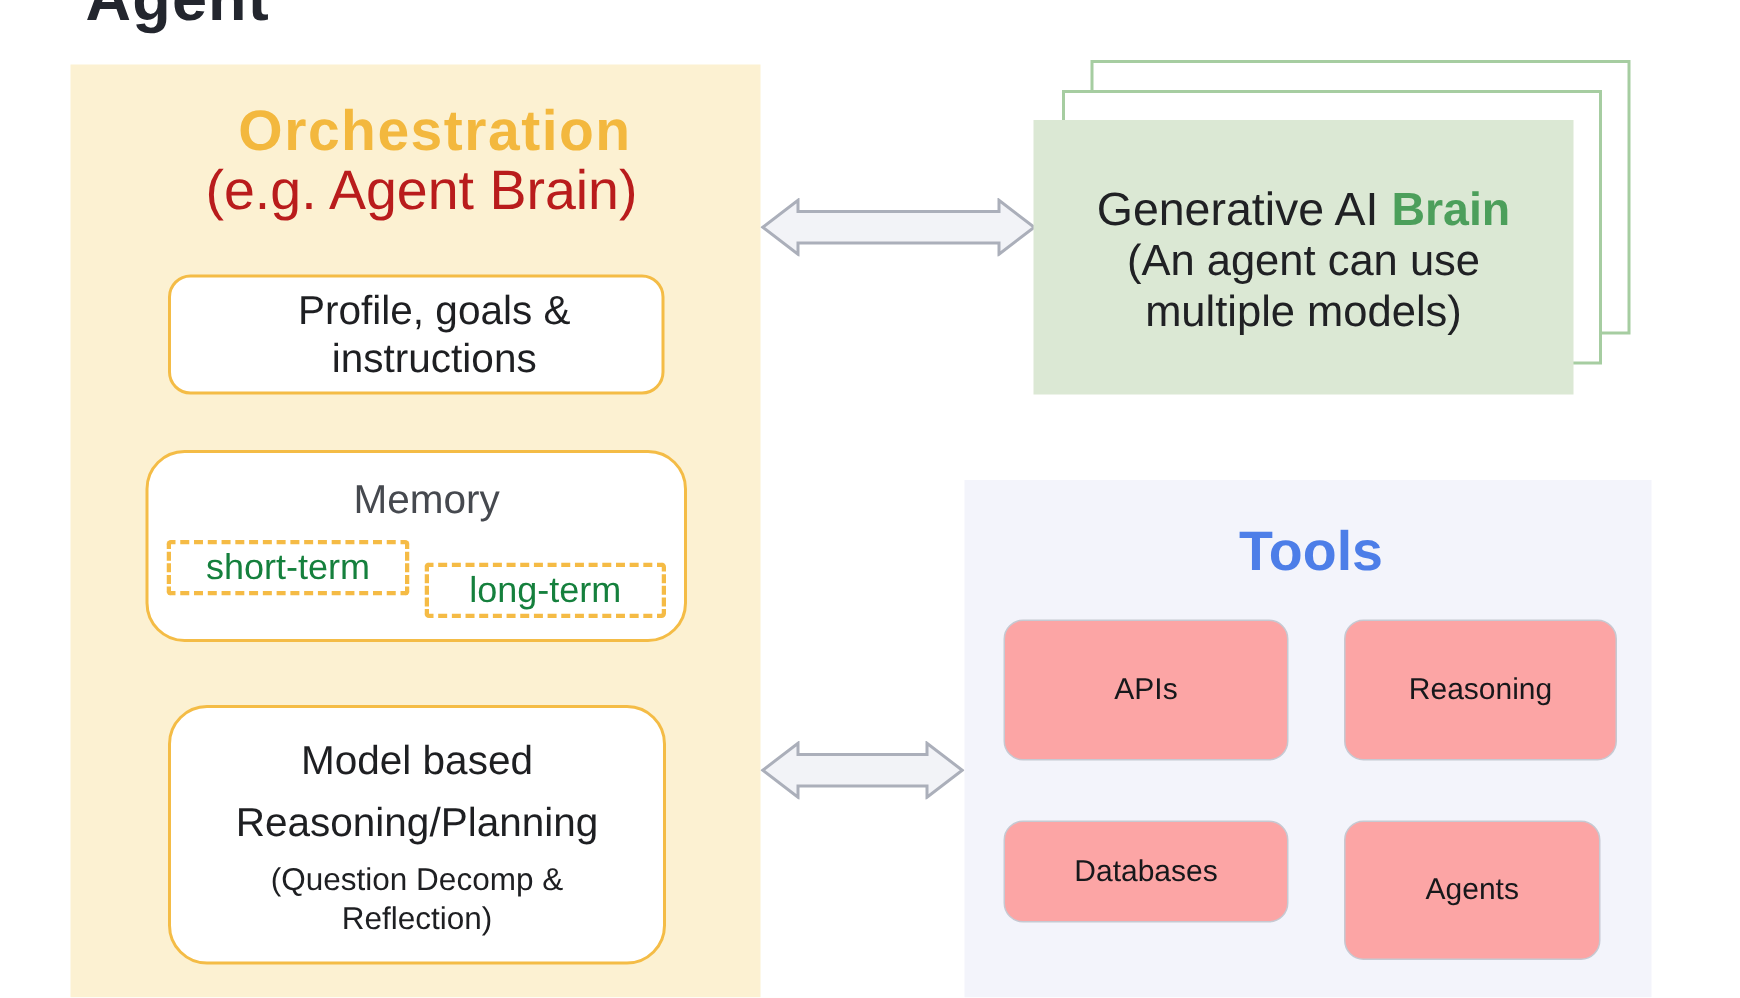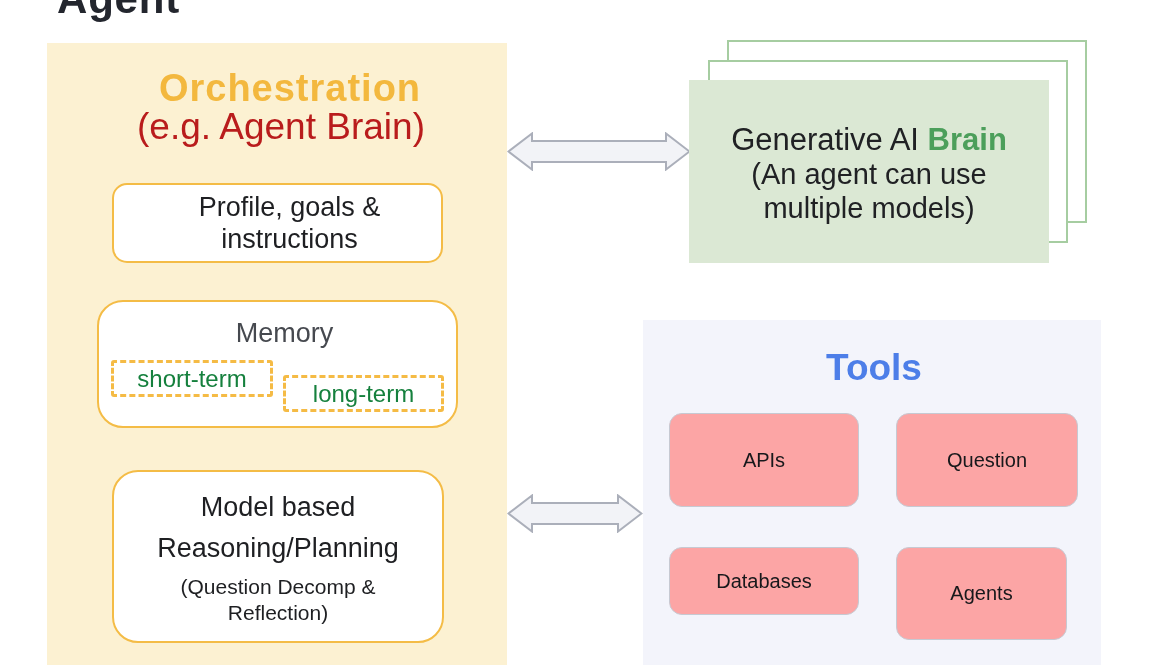--- a/index.html
+++ b/index.html
@@ -153,15 +153,15 @@
 <div class="abs stack-card" id="models-card-middle"></div>
 <div class="abs" id="models-card-front">
   <div id="models-title"><span>Generative AI </span><span class="highlight">Brain</span></div>
   <div class="models-subtitle">(An agent can use</div>
   <div class="models-subtitle">multiple models)</div>
 </div>
 
 <div class="abs" id="tools-panel"></div>
 <div class="abs" id="tools-heading">Tools</div>
 <div class="tool-box" id="tool-box-apis">APIs</div>
-<div class="tool-box" id="tool-box-functions">Question</div>
+<div class="tool-box" id="tool-box-functions">Reasoning</div>
 <div class="tool-box" id="tool-box-databases">Databases</div>
 <div class="tool-box" id="tool-box-agents">Agents</div>
 
 </body></html>

